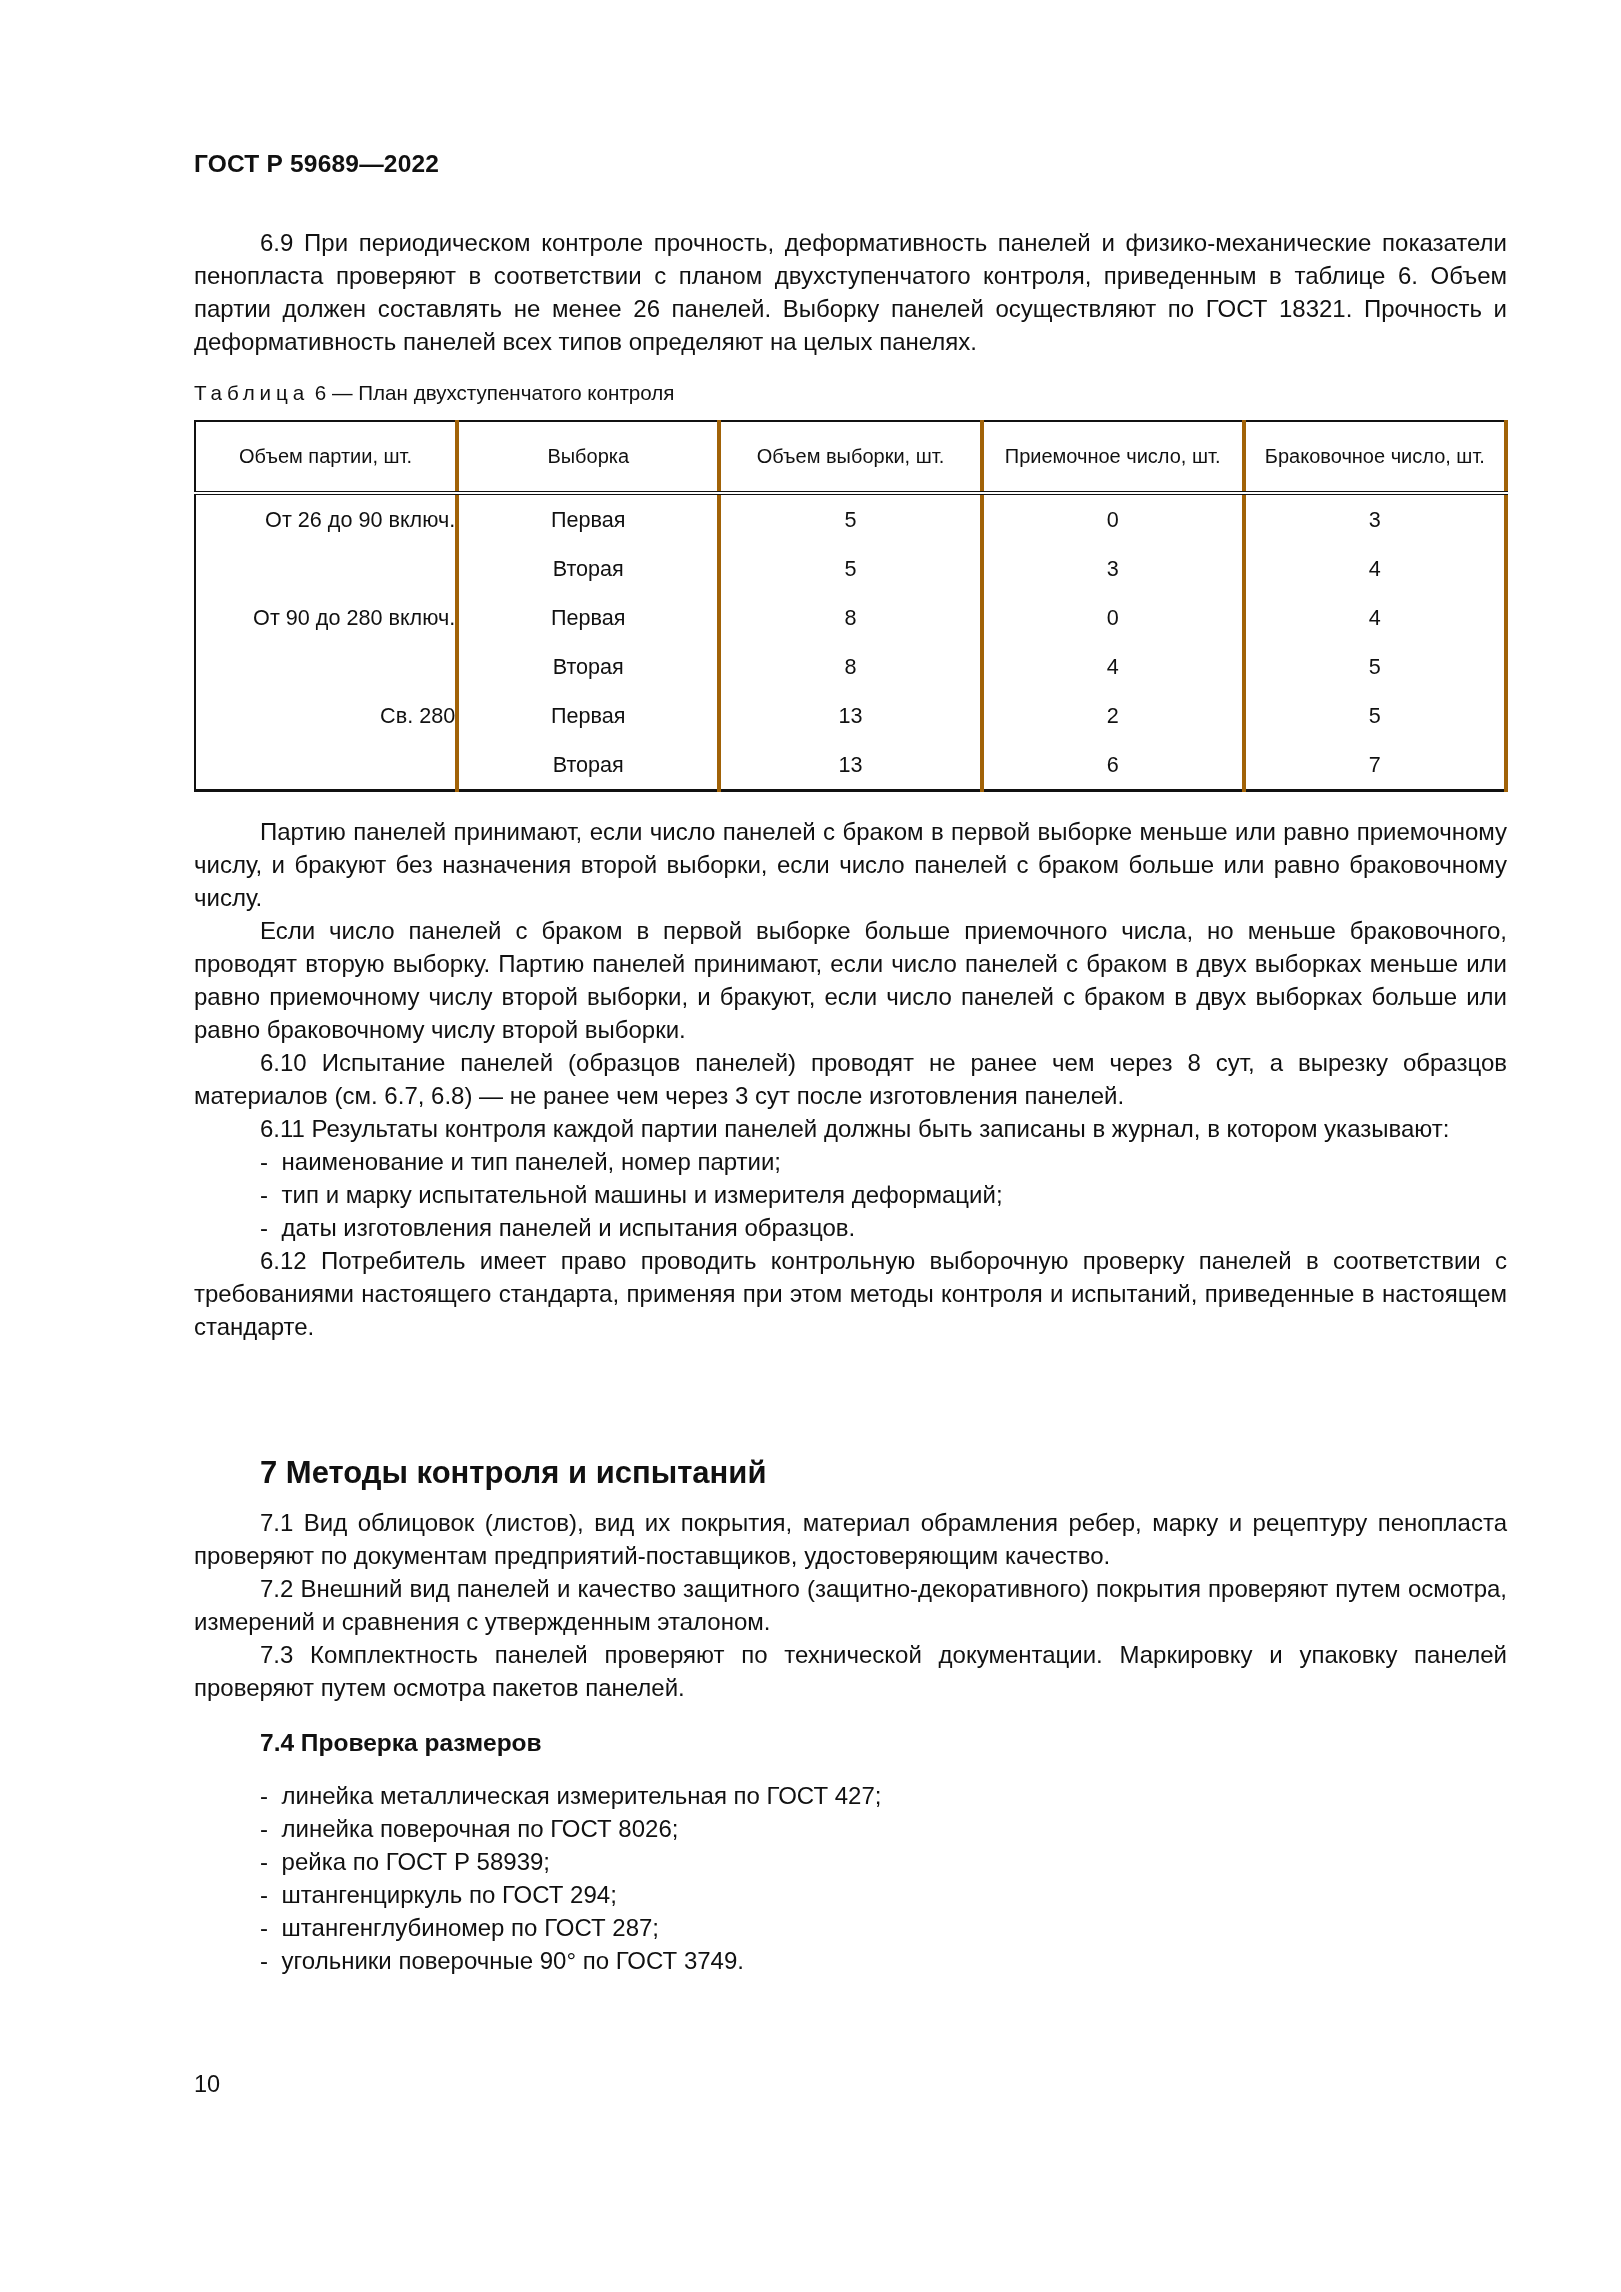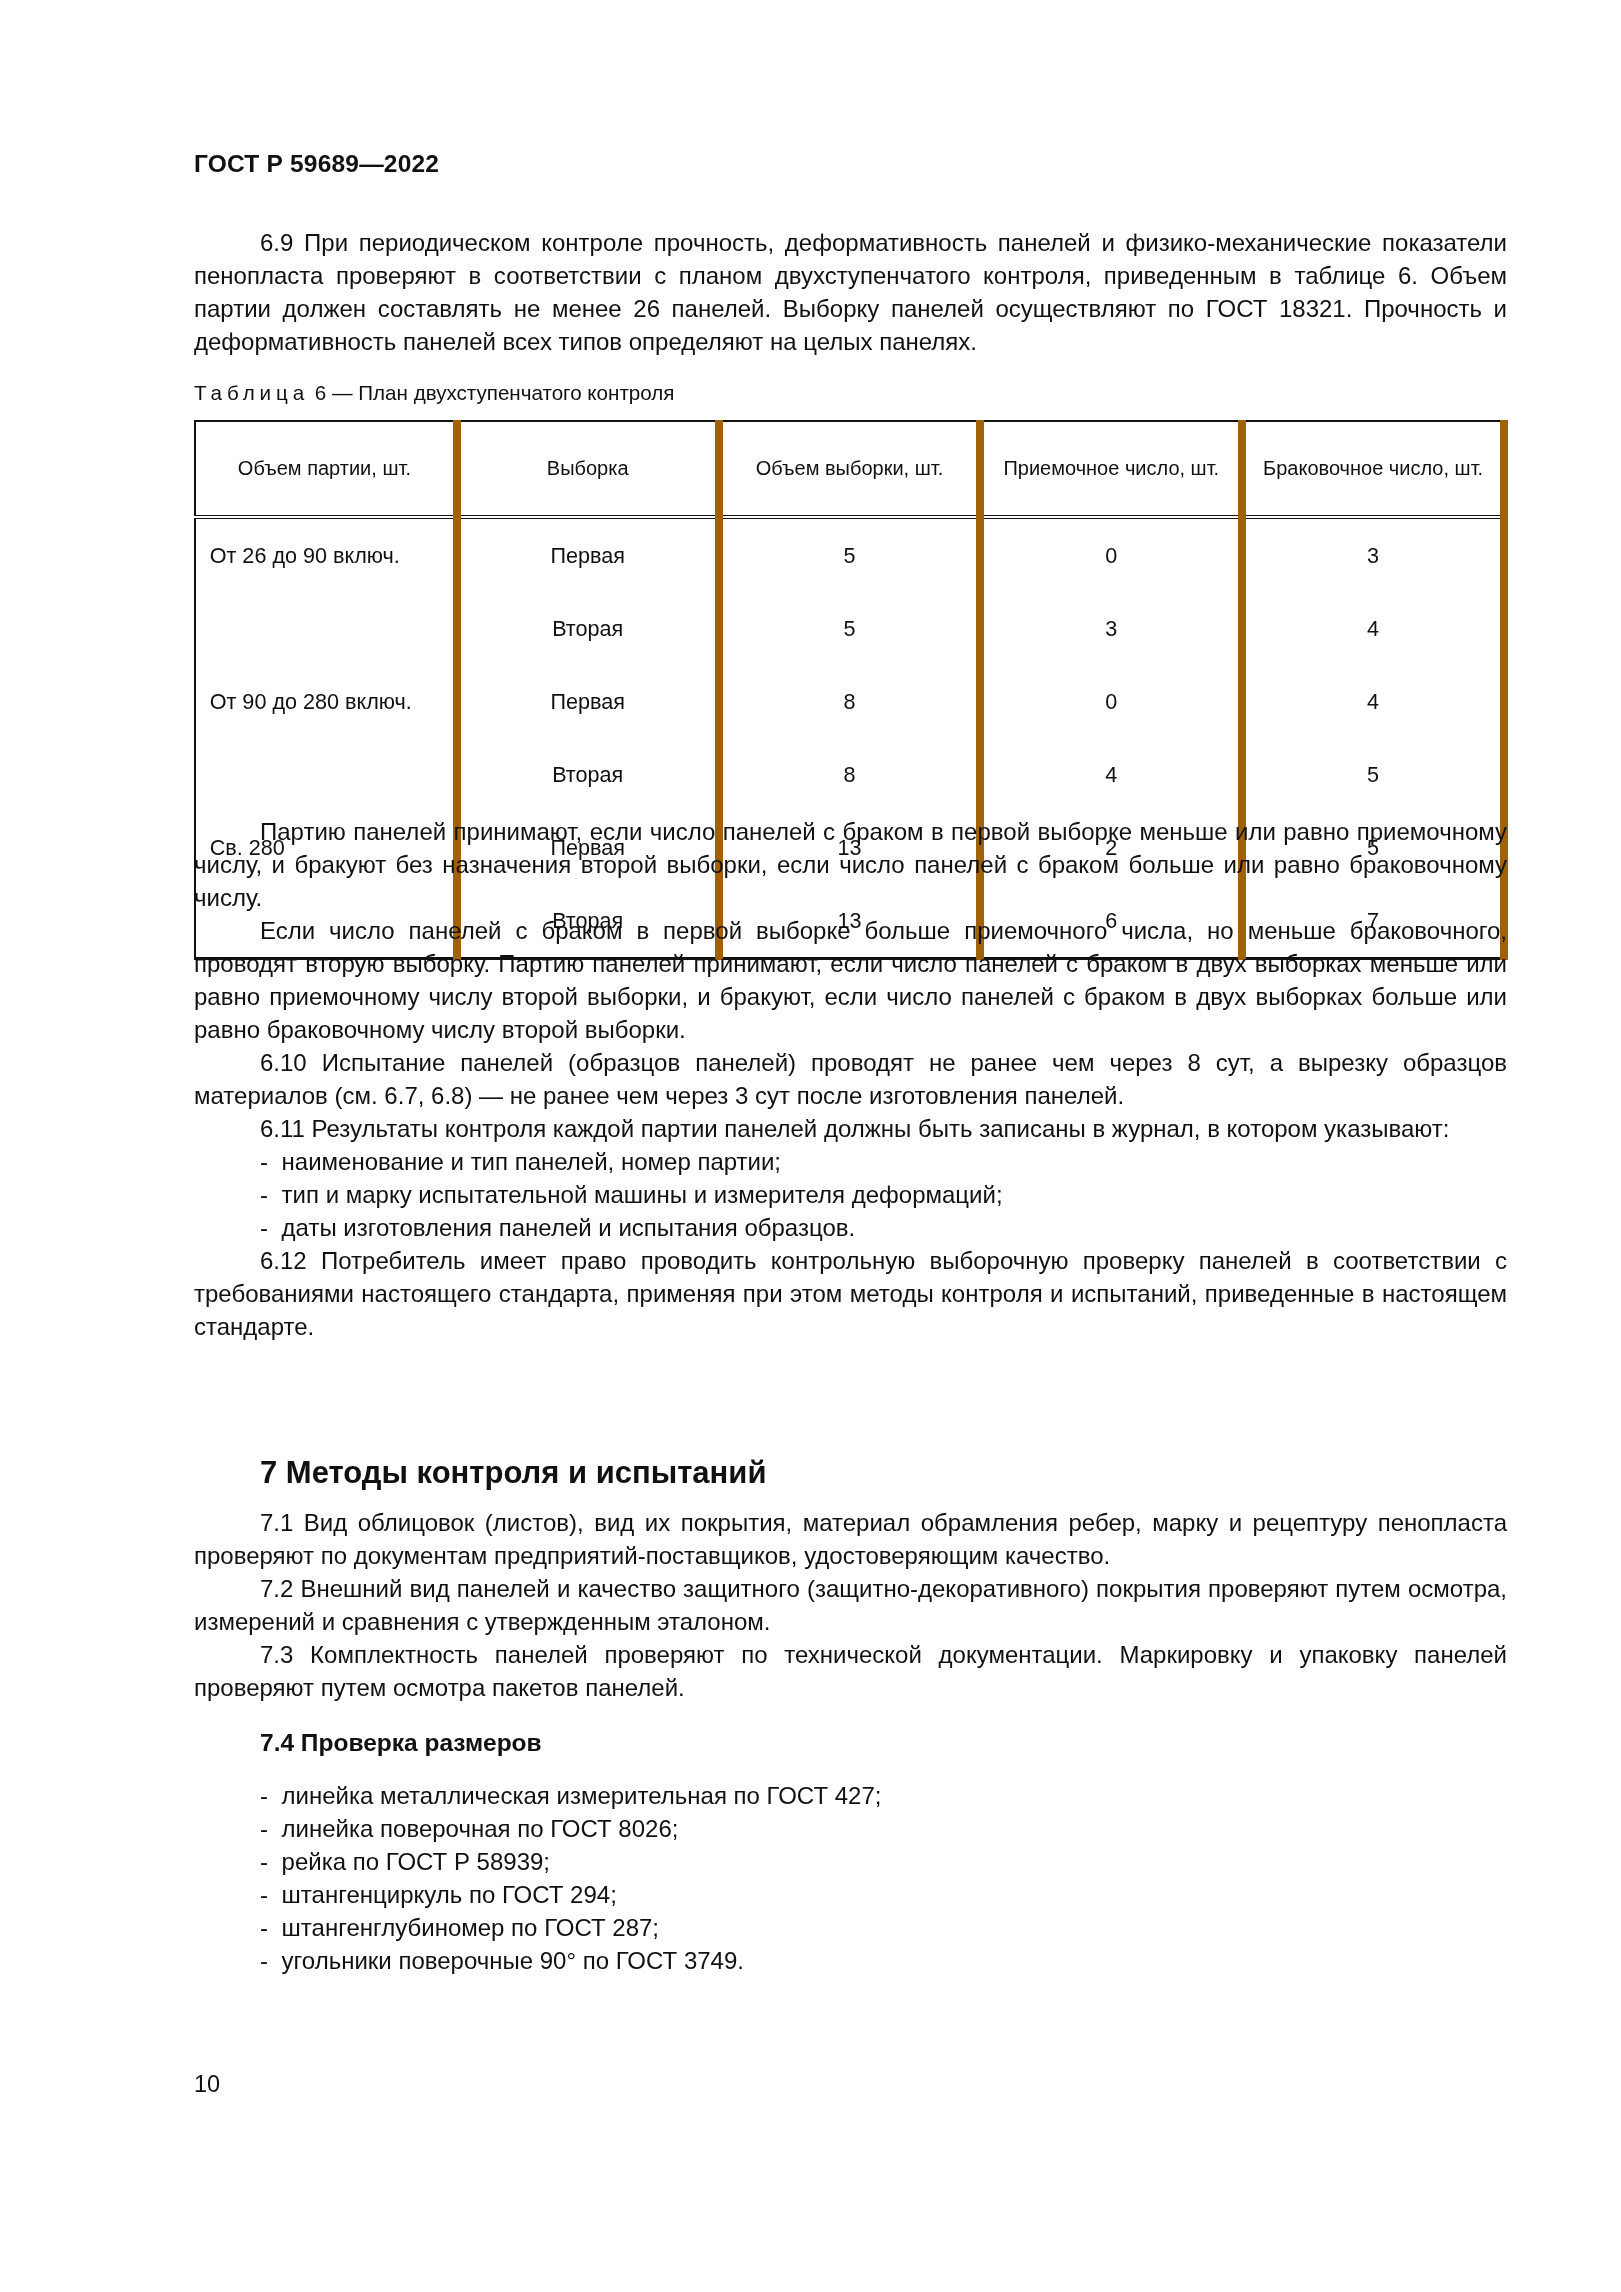--- a/index.html
+++ b/index.html
@@ -23,29 +23,29 @@
       position: absolute; left: 0; top: 380px;
       font-size: 20.6px; line-height: 25.5px;
     }
     .caption .spaced { letter-spacing: 4.9px; }
     table.data {
       position: absolute; left: 0; top: 420px; width: 1314px;
       border-collapse: collapse; table-layout: fixed;
       font-size: 21.6px;
     }
     table.data th, table.data td {
-      border-left: 2px solid #111; border-right: 8px solid #a16207;
-      text-align: center; font-weight: normal; padding: 12px;
+      border-left: 2px solid #111; border-right: 4px solid #a16207;
+      text-align: center; font-weight: normal; padding: 0;
     }
     table.data th {
       height: 69px; font-size: 20px; line-height: 23.5px; vertical-align: middle;
       border-top: 2.9px solid #111; border-bottom: 4.9px double #111;
     }
     table.data td { height: 49px; vertical-align: middle; }
-    table.data td.left { text-align: left; padding-left: 13.7px; }
+    table.data td.left { text-align: right; padding-left: 13.7px; }
     table.data tr:last-child td { border-bottom: 3.9px solid #111; }
     .list-item { padding-left: 66px; }
     .list-item .dash { display: inline-block; width: 21.6px; }
     .h1 {
       position: absolute; left: 66px; top: 1445px;
       font-weight: bold; font-size: 31px; line-height: 39px; margin-top: 8px;
     }
     .h2 {
       position: absolute; left: 66px; top: 1727px;
       font-weight: bold; font-size: 24.5px; line-height: 31px;

